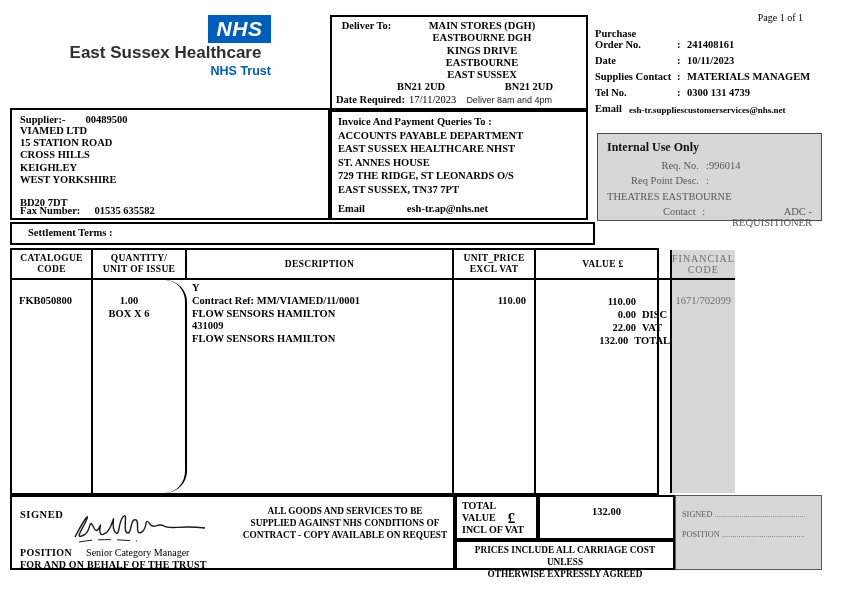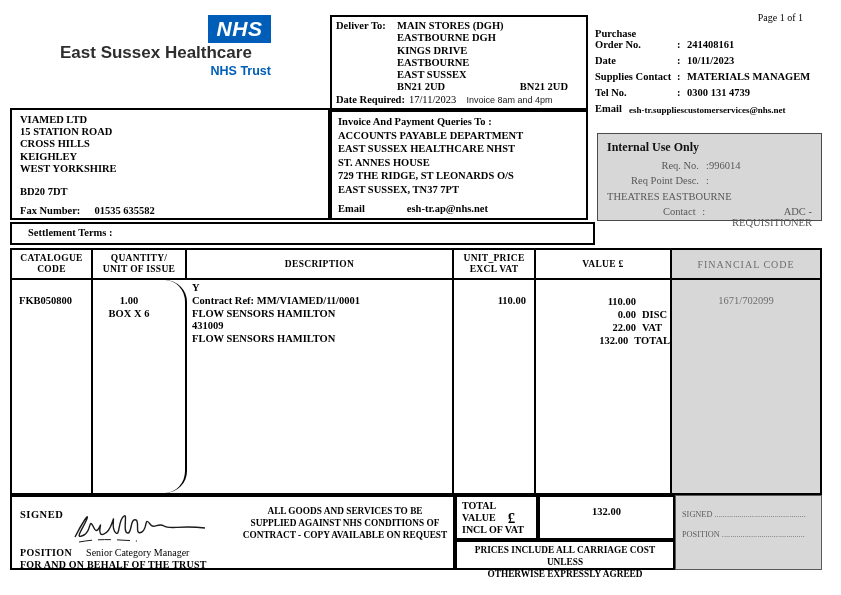--- a/index.html
+++ b/index.html
@@ -8,31 +8,31 @@
     position:relative; width:841px; height:595px; background:#ffffff;
     font-family:"Liberation Serif", serif; color:#000; overflow:hidden;
   }
   .abs { position:absolute; }
   .b { font-weight:bold; }
 
   
   .nhs-logo { left:208px; top:15px; width:63px; height:28px; background:#005EB8;
     color:#fff; font:italic bold 21px/28px "Liberation Sans", sans-serif;
     text-align:center; letter-spacing:0.5px; }
-  .trust-name { left:60px; top:43px; width:211px; text-align:left;
+  .trust-name { left:60px; top:43px; width:211px; text-align:center;
     font-family:"Liberation Sans", sans-serif; font-size:17px; font-weight:bold; color:#2e2e2e; }
   .trust-sub { left:60px; top:64px; width:211px; text-align:right;
     font-family:"Liberation Sans", sans-serif; font-size:12.5px; font-weight:bold; color:#005EB8; }
   .dept { left:40px; top:85px; width:242px; text-align:center;
     font-size:12.5px; font-weight:bold; }
 
   
   .box { position:absolute; border:2px solid #000; background:#fff; }
   .deliver-box { left:330px; top:15px; width:258px; height:95px; }
-  .deliver-head { display:flex; padding:3px 4px 0 4px; }
+  .deliver-head { display:flex; padding:3px 19px 0 4px;text-align:center; }
   .deliver-label { width:61px; font-size:10.5px; font-weight:bold; }
   .addr { flex:1; font-size:10.5px; font-weight:bold; line-height:12.3px; }
   .addr-last { display:flex; justify-content:space-between; padding-right:14px; }
   .date-row { position:absolute; left:4px; right:4px; bottom:3px; display:flex; align-items:baseline; }
   .date-req-label { font-size:10.5px; font-weight:bold; }
   .date-req-value { font-size:10.5px; margin-left:4px; }
   .delivery-window { font-family:"Liberation Sans", sans-serif; font-size:9px; color:#222; margin-left:10px; }
 
   
   .order-info { left:595px; top:12px; width:232px; }
@@ -68,21 +68,21 @@
   .int-row { display:flex; font-size:10.5px; color:#585858; margin-top:4.5px;text-align:right; }
   .int-label { width:92px; }
   .int-colon { width:10px; }
   .int-full { font-size:10.5px; color:#585858; margin-top:4.5px; }
 
   
   .settle-box { left:10px; top:222px; width:585px; height:23px; padding:3px 0 0 16px;
     font-size:10.5px; font-weight:bold; }
 
   
-  .po-table { position:absolute; left:10px; top:248px; width:812px; height:247px;
+  .po-table { position:absolute; left:10px; top:248px; width:649px; height:247px;
     border:2px solid #000; display:grid;
     grid-template-columns:81px 94px 267px 82px 136px auto;
     grid-template-rows:30px auto; }
   .th { border-right:2px solid #000; border-bottom:2px solid #000;
     display:flex; flex-direction:column; align-items:center; justify-content:center;
     font-size:9.5px; font-weight:bold; letter-spacing:0.3px; text-align:center; line-height:11px; }
   .th:nth-child(6), .td:nth-child(12) { border-right:none; }
   .th-fin { background:#d7d7d7; color:#6e6e6e; font-weight:normal; font-size:10px; letter-spacing:1px; }
   .td { border-right:2px solid #000; font-size:10.5px; font-weight:bold; }
   .td-cat { padding:15px 0 0 7px; }
@@ -139,21 +139,21 @@
         <div>EAST SUSSEX</div>
         <div class="addr-last">
           <span>BN21 2UD</span>
           <span>BN21 2UD</span>
         </div>
       </div>
     </div>
     <div class="date-row">
       <span class="date-req-label">Date Required:</span>
       <span class="date-req-value">17/11/2023</span>
-      <span class="delivery-window">Invoice 8am and 4pm</span>
+      <span class="delivery-window">Deliver 8am and 4pm</span>
     </div>
   </div>
 
   <div class="abs order-info">
     <div class="page-num">Page 1 of 1</div>
     <div class="oi-row">
       <div class="oi-label">
         <div>Purchase</div>
         <div>Order No.</div>
       </div>
@@ -175,20 +175,24 @@
       <div class="oi-colon">:</div>
       <div class="oi-val">0300 131 4739</div>
     </div>
     <div class="email-row">
       <div class="lbl">Email</div>
       <div class="val">esh-tr.suppliescustomerservices@nhs.net</div>
     </div>
   </div>
 
   <div class="box supplier-box">
+    <div class="sup-head">
+      <span>Supplier:-</span>
+      <span class="sup-code">00489500</span>
+    </div>
     <div class="sup-line">VIAMED LTD</div>
     <div class="sup-line">15 STATION ROAD</div>
     <div class="sup-line">CROSS HILLS</div>
     <div class="sup-line">KEIGHLEY</div>
     <div class="sup-line">WEST YORKSHIRE</div>
     <div class="sup-gap"></div>
     <div class="sup-line">BD20 7DT</div>
     <div class="fax-row">
       <span>Fax Number:</span>
       <span class="fax-val">01535 635582</span>

